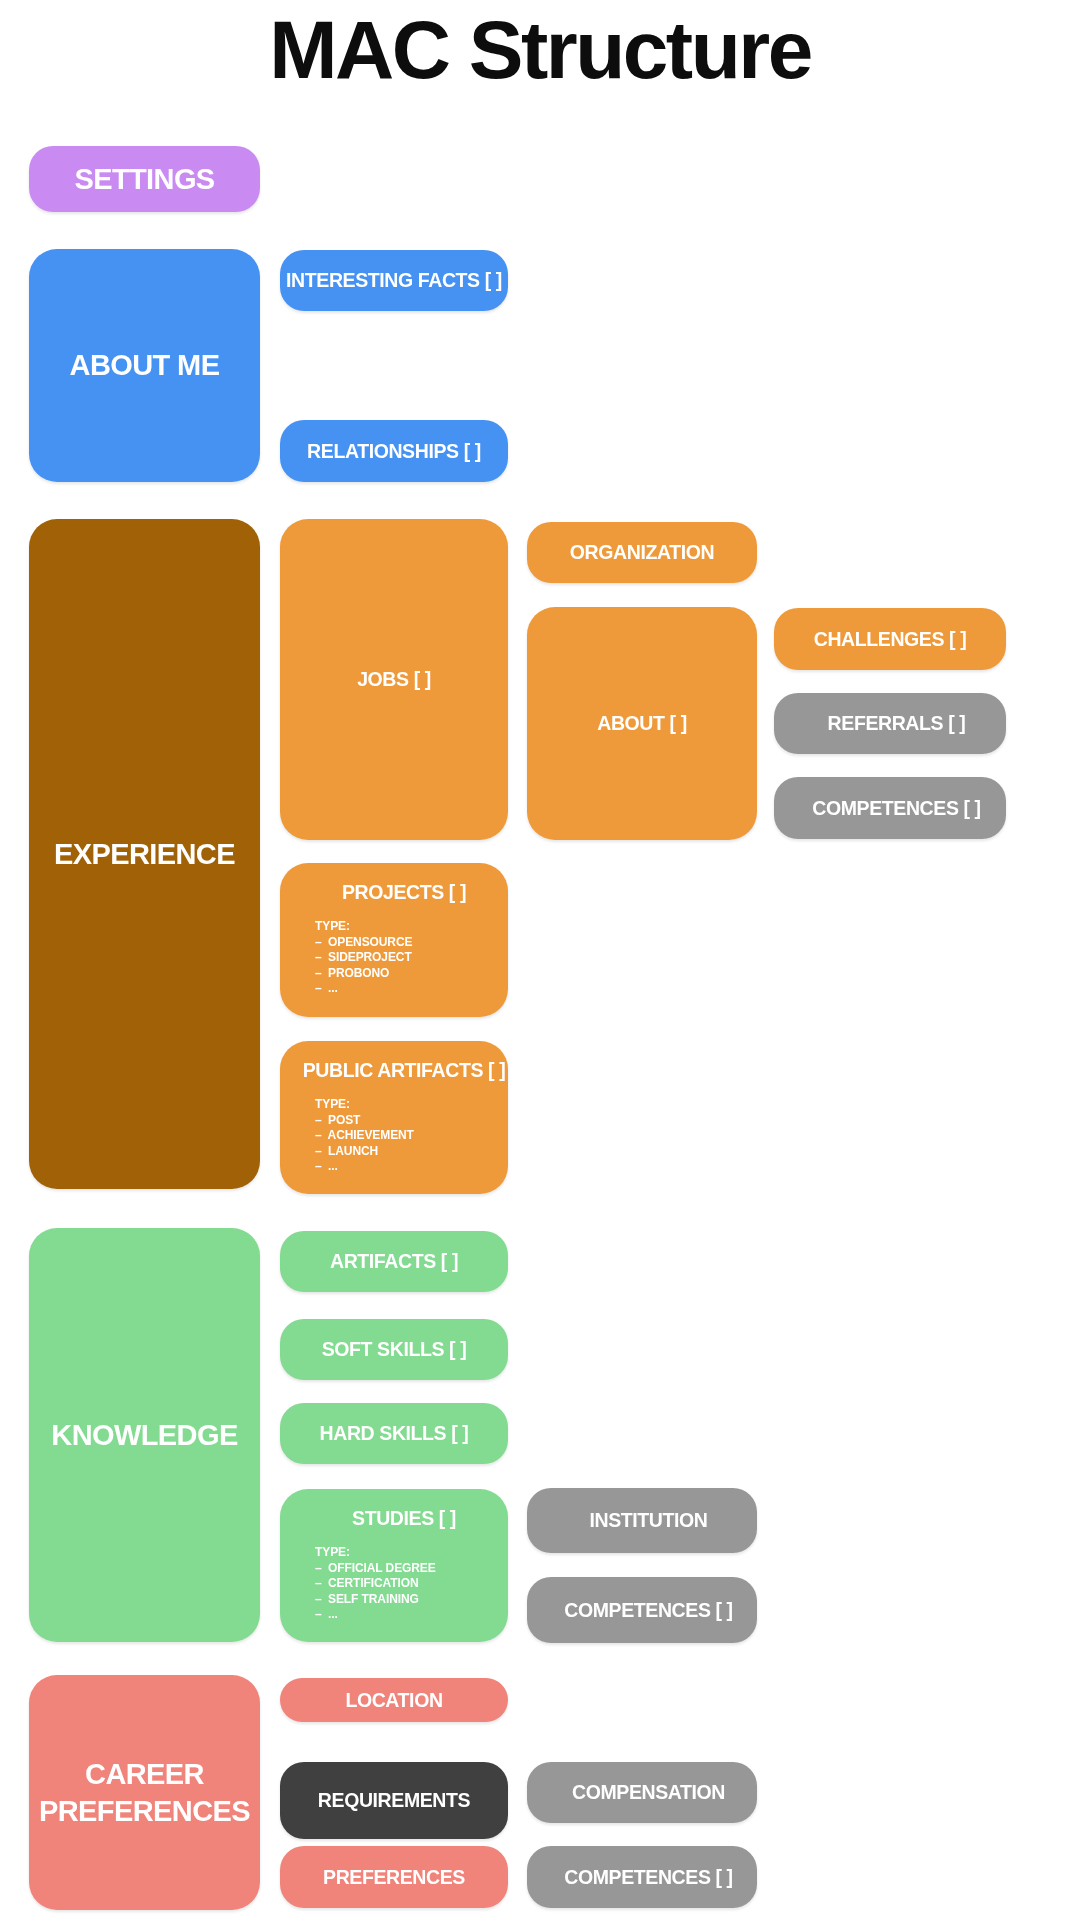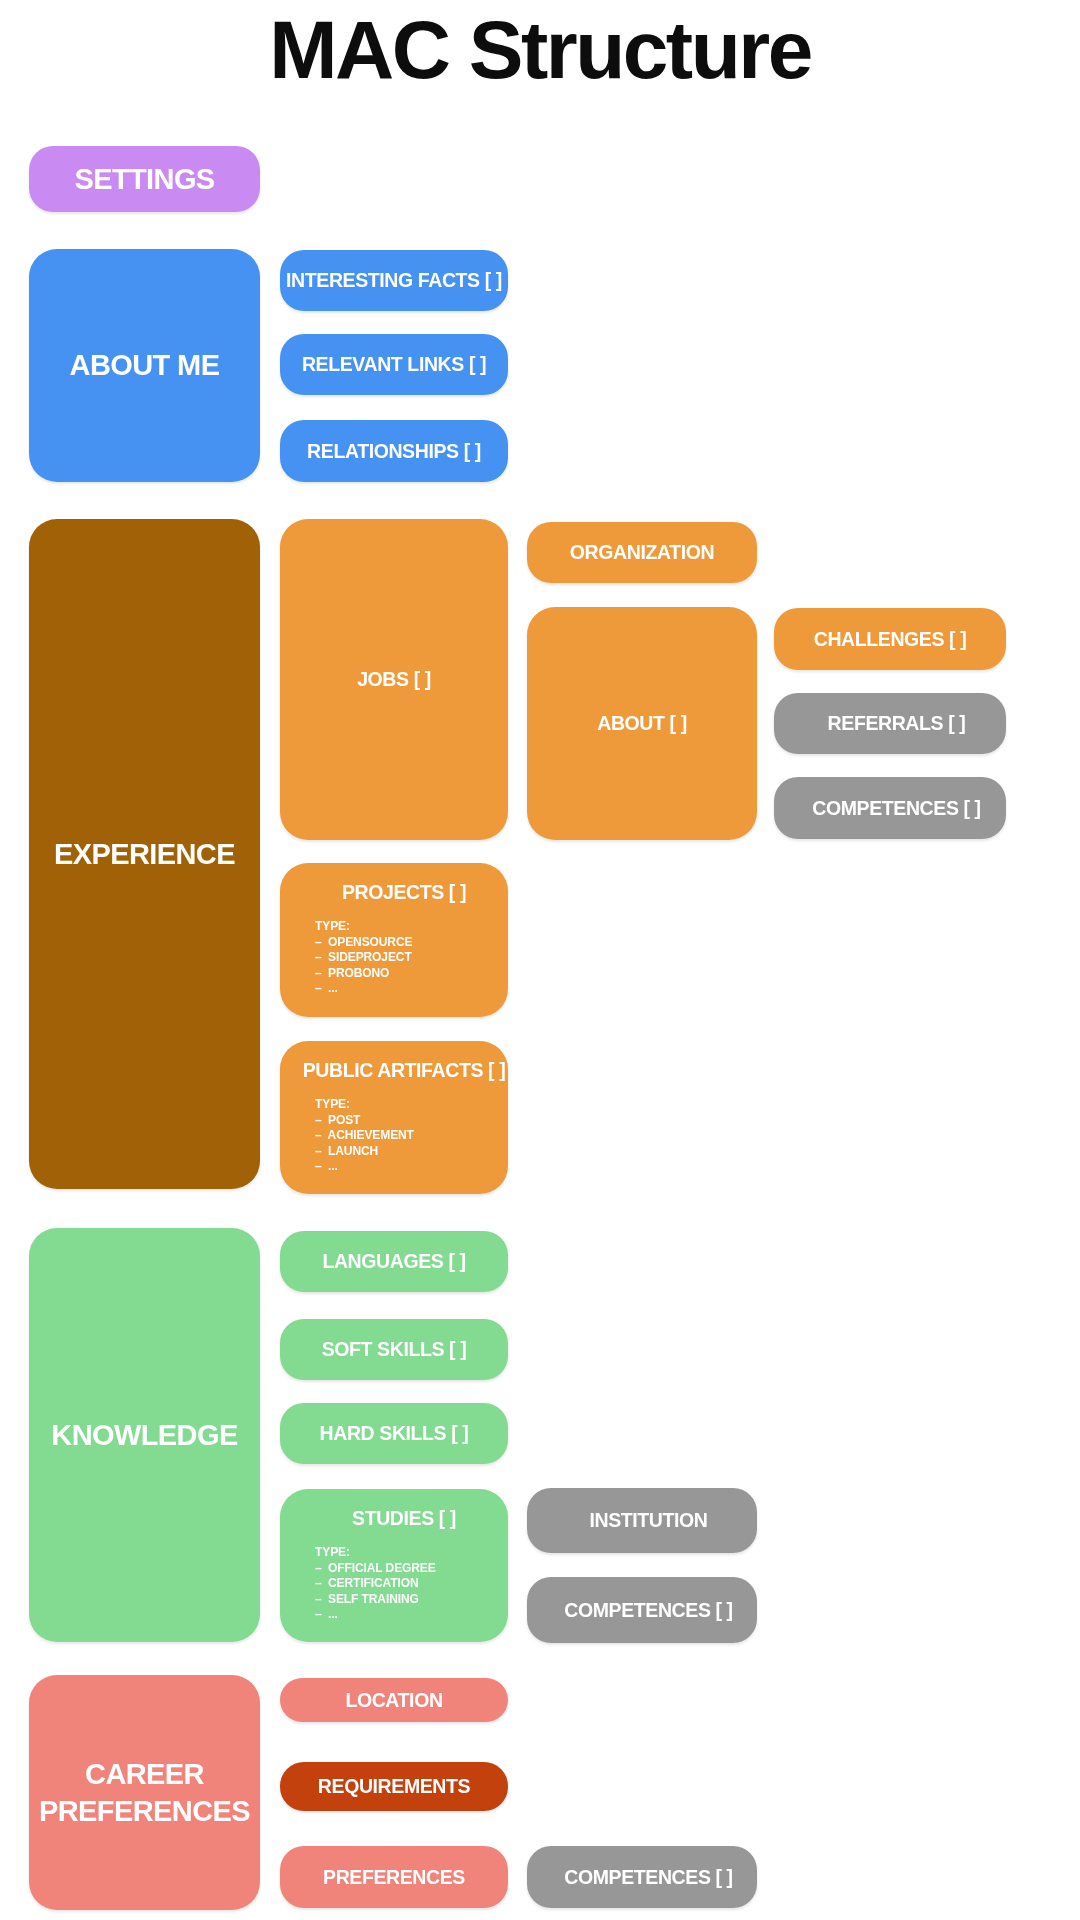--- a/index.html
+++ b/index.html
@@ -44,23 +44,20 @@
   <div class="box c-purple" style="left: 29px; top: 146px; width: 231px; height: 66px; background: rgb(201, 139, 242);">
     <span class="cat-label">SETTINGS</span>
   </div>
 
   <div class="box big c-blue" style="left: 29px; top: 249px; width: 231px; height: 233px; background: rgb(69, 146, 243);">
     <span class="cat-label">ABOUT ME</span>
   </div>
   <div class="box c-blue" style="left: 280px; top: 250px; width: 228px; height: 61px; background: rgb(69, 146, 243); align-items: center;">
     <span class="child-label">INTERESTING FACTS [ ]</span>
   </div>
-  <div class="box c-blue" style="left: 280px; top: 334px; width: 228px; height: 61px; background: rgb(69, 146, 243);">
-    <span class="child-label">RELEVANT LINKS [ ]</span>
-  </div>
   <div class="box c-blue" style="left: 280px; top: 420px; width: 228px; height: 62px; background: rgb(69, 146, 243);">
     <span class="child-label">RELATIONSHIPS [ ]</span>
   </div>
 
   <div class="box big c-orange" style="left: 29px; top: 519px; width: 231px; height: 670px; background: #a16207;">
     <span class="cat-label">EXPERIENCE</span>
   </div>
   <div class="box big c-orange" style="left: 280px; top: 519px; width: 228px; height: 321px; background: rgb(239, 154, 58);">
     <span class="child-label">JOBS [ ]</span>
   </div>
@@ -95,21 +92,21 @@
     <div class="type-line">–&nbsp; POST</div>
     <div class="type-line">–&nbsp; ACHIEVEMENT</div>
     <div class="type-line">–&nbsp; LAUNCH</div>
     <div class="type-line">–&nbsp; ...</div>
   </div>
 
   <div class="box big c-green" style="left: 29px; top: 1228px; width: 231px; height: 414px; background: rgb(131, 218, 145);">
     <span class="cat-label">KNOWLEDGE</span>
   </div>
   <div class="box c-green" style="left: 280px; top: 1231px; width: 228px; height: 61px; background: rgb(131, 218, 145);">
-    <span class="child-label">LANGUAGES [ ]</span>
+    <span class="child-label">ARTIFACTS [ ]</span>
   </div>
   <div class="box c-green" style="left: 280px; top: 1319px; width: 228px; height: 61px; background: rgb(131, 218, 145);">
     <span class="child-label">SOFT SKILLS [ ]</span>
   </div>
   <div class="box c-green" style="left: 280px; top: 1403px; width: 228px; height: 61px; background: rgb(131, 218, 145);">
     <span class="child-label">HARD SKILLS [ ]</span>
   </div>
 
   <div class="box big listbox c-green" style="left: 280px; top: 1489px; width: 228px; height: 153px; background: rgb(131, 218, 145);">
     <div class="list-head">STUDIES [ ]</div>
@@ -126,22 +123,25 @@
   <div class="box c-gray" style="left: 527px; top: 1577px; width: 230px; height: 66px; background: rgb(151, 151, 151);">
     <span class="child-label">COMPETENCES [ ]</span>
   </div>
 
   <div class="box big c-salmon" style="left: 29px; top: 1675px; width: 231px; height: 235px; background: rgb(240, 131, 122);">
     <span class="cat-label">CAREER PREFERENCES</span>
   </div>
   <div class="box c-salmon" style="left: 280px; top: 1678px; width: 228px; height: 44px; background: rgb(240, 131, 122);">
     <span class="child-label">LOCATION</span>
   </div>
-  <div class="box c-salmon" style="left: 280px; top: 1762px; width: 228px; height: 49px; background: #c2410c; justify-content: center;">
+  <div class="box c-salmon" style="left: 280px; top: 1762px; width: 228px; height: 77px; background: #404040; justify-content: center;">
     <span class="child-label">REQUIREMENTS</span>
+  </div>
+  <div class="box c-gray" style="left: 527px; top: 1762px; width: 230px; height: 61px; background: rgb(151, 151, 151);">
+    <span class="child-label">COMPENSATION</span>
   </div>
   <div class="box c-salmon" style="left: 280px; top: 1846px; width: 228px; height: 62px; background: rgb(240, 131, 122);">
     <span class="child-label">PREFERENCES</span>
   </div>
   <div class="box c-gray" style="left: 527px; top: 1846px; width: 230px; height: 62px; background: rgb(151, 151, 151);">
     <span class="child-label">COMPETENCES [ ]</span>
   </div>
 
 </div>
 

